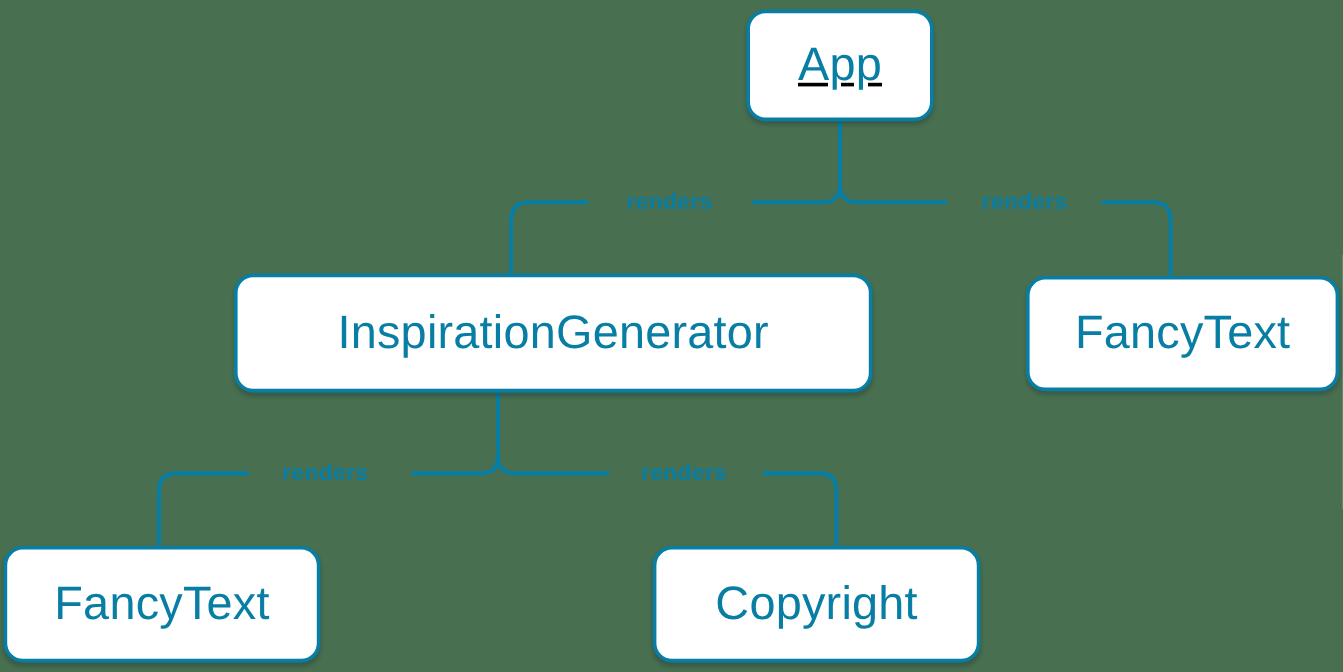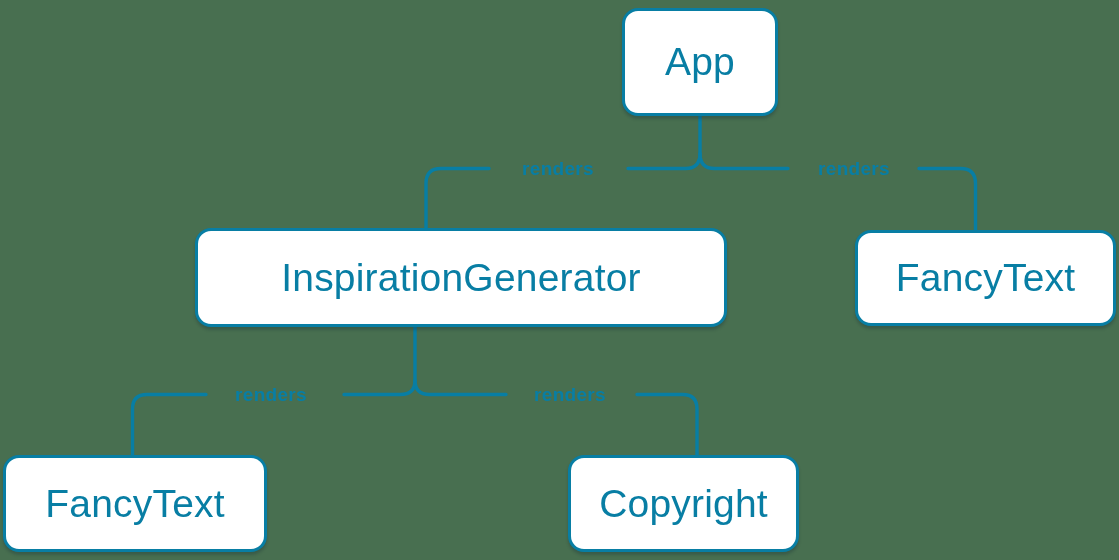--- a/index.html
+++ b/index.html
@@ -43,25 +43,25 @@
   }
   .edge-label {
     position: absolute;
     transform: translate(-50%, -50%);
     color: var(--accent, #087ea4);
     font-size: 19px;
     font-weight: bold;
     letter-spacing: 0.3px;
     white-space: nowrap;
   }
-  #node-app            { left: 622px; top: 8px;   width: 156px; height: 108px; }
+  #node-app            { left: 622px; top: 8px;   width: 156px; height: 93px; text-decoration: underline; }
   #node-inspiration    { left: 195px; top: 228px; width: 532px; height: 99px; }
   #node-fancytext-top  { left: 855px; top: 230px; width: 261px; height: 96px; }
   #node-fancytext-bot  { left: 3px;   top: 455px; width: 264px; height: 97px; }
-  #node-copyright      { left: 568px; top: 455px; width: 231px; height: 97px; }
+  #node-copyright      { left: 544px; top: 455px; width: 273px; height: 97px; }
   #edge-label-1 { left: 558px; top: 169px; }
   #edge-label-2 { left: 854px; top: 169px; }
   #edge-label-3 { left: 271px; top: 395px; }
   #edge-label-4 { left: 570px; top: 395px; }
 </style>
 </head>
 <body>
 
 <div id="stage">
 

